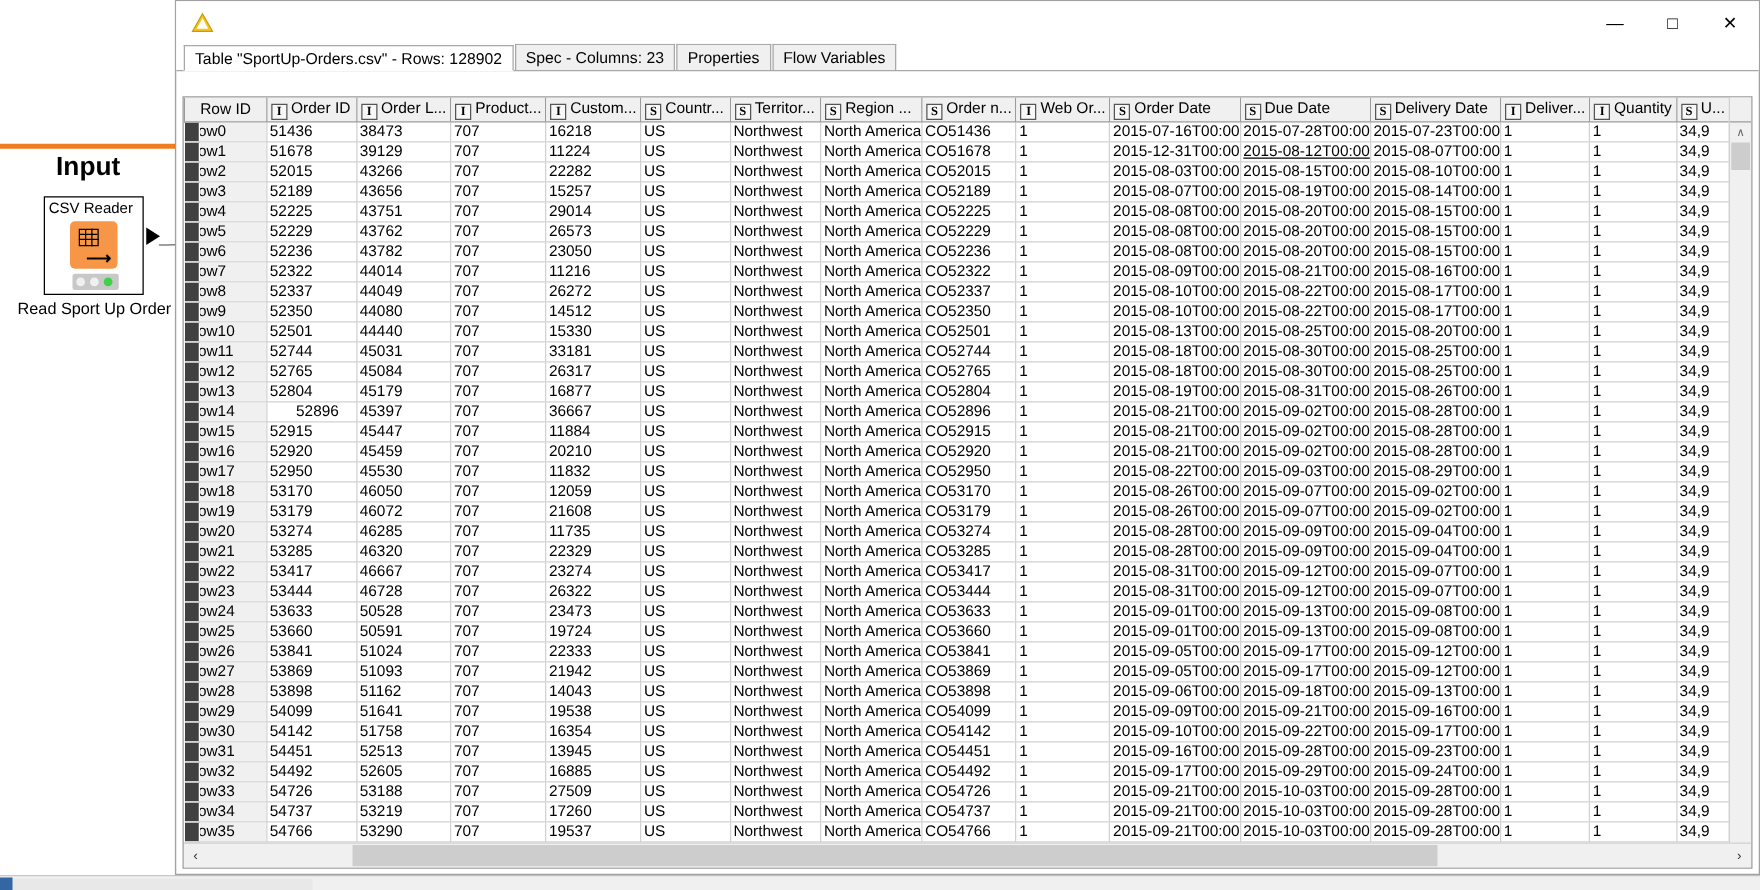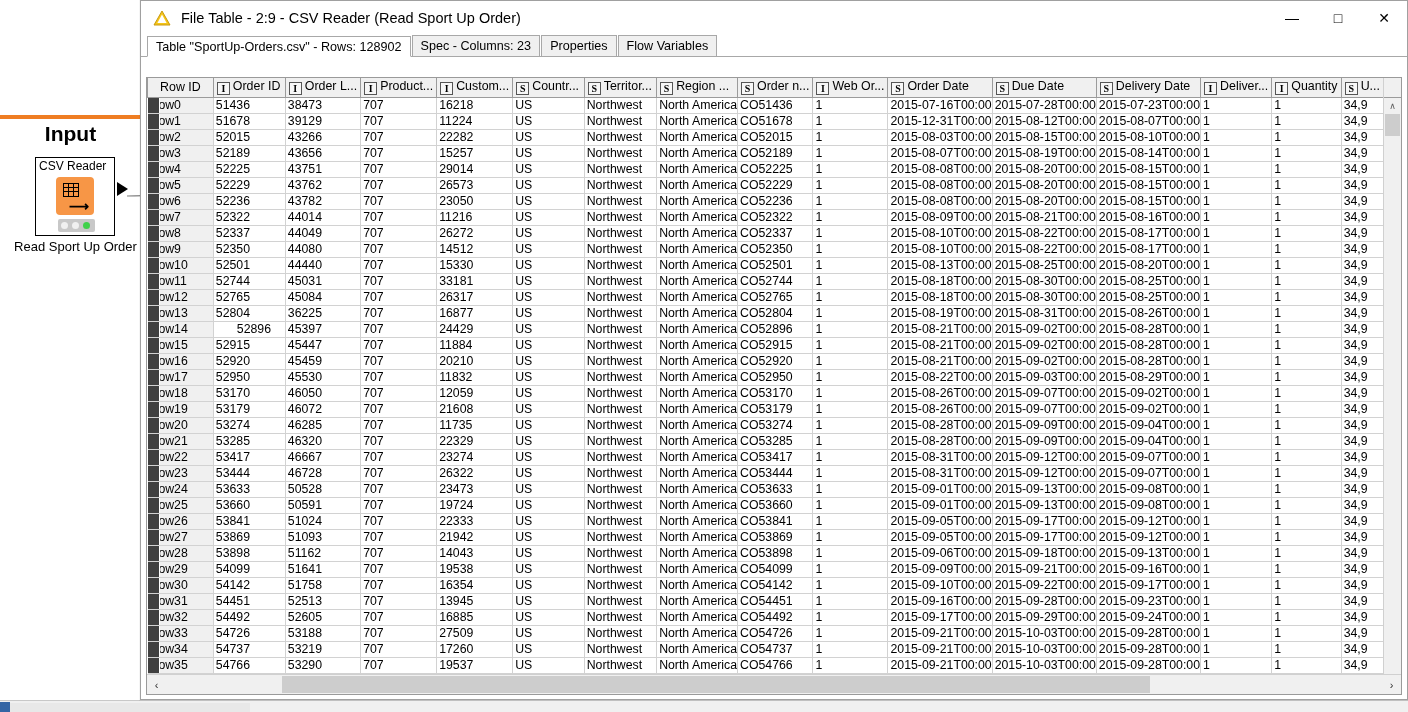--- a/index.html
+++ b/index.html
@@ -326,21 +326,20 @@
 
 <div id="dialog">
 
   <div id="titlebar">
     <div id="title-warn-icon">
       <svg width="18" height="18" viewBox="0 0 18 18">
         <polygon points="9,2 17,16 1,16" fill="#f5c518" stroke="#c99a10" stroke-width="1"></polygon>
         <polygon points="9,5.5 13.6,14 4.4,14" fill="#ffffff" stroke="none"></polygon>
       </svg>
     </div>
-    <div id="title-text">File Table - 2:9 - CSV Reader (Read Sport Up Order)</div>
     <div id="win-buttons">
       <div class="win-btn" id="btn-min">—</div>
       <div class="win-btn" id="btn-max">□</div>
       <div class="win-btn" id="btn-close">✕</div>
     </div>
   </div>
 
 
   <div id="tabstrip">
       <div class="tab active">Table "SportUp-Orders.csv" - Rows: 128902</div>
@@ -396,21 +395,21 @@
               <td style="width: 75px;">51678</td>
               <td style="width: 75px;">39129</td>
               <td style="width: 75px;">707</td>
               <td style="width: 75px;">11224</td>
               <td style="width: 75px;">US</td>
               <td style="width: 75px;">Northwest</td>
               <td style="width: 75px;">North America</td>
               <td style="width: 75px;">CO51678</td>
               <td style="width: 75px;">1</td>
               <td style="width: 97px;">2015-12-31T00:00</td>
-              <td style="width: 97px;">2015-08-12T00:00</td>
+              <td style="width: 97px; text-decoration: underline;">2015-08-12T00:00</td>
               <td style="width: 97px;">2015-08-07T00:00</td>
               <td style="width: 70px;">1</td>
               <td style="width: 70px;">1</td>
               <td style="width: 36px;">34,9</td>
             </tr>
             <tr>
               <td class="rowid" style="width: 104px;">Row2</td>
               <td style="width: 75px;">52015</td>
               <td style="width: 75px;">43266</td>
               <td style="width: 75px;">707</td>
@@ -603,41 +602,41 @@
               <td style="width: 97px;">2015-08-18T00:00</td>
               <td style="width: 97px;">2015-08-30T00:00</td>
               <td style="width: 97px;">2015-08-25T00:00</td>
               <td style="width: 70px;">1</td>
               <td style="width: 70px;">1</td>
               <td style="width: 36px;">34,9</td>
             </tr>
             <tr class="alt">
               <td class="rowid" style="width: 104px;">Row13</td>
               <td style="width: 75px;">52804</td>
-              <td style="width: 75px;">36225</td>
+              <td style="width: 75px;">45179</td>
               <td style="width: 75px;">707</td>
               <td style="width: 75px;">16877</td>
               <td style="width: 75px;">US</td>
               <td style="width: 75px;">Northwest</td>
               <td style="width: 75px;">North America</td>
               <td style="width: 75px;">CO52804</td>
               <td style="width: 75px;">1</td>
               <td style="width: 97px;">2015-08-19T00:00</td>
               <td style="width: 97px;">2015-08-31T00:00</td>
               <td style="width: 97px;">2015-08-26T00:00</td>
               <td style="width: 70px;">1</td>
               <td style="width: 70px;">1</td>
               <td style="width: 36px;">34,9</td>
             </tr>
             <tr>
               <td class="rowid" style="width: 104px;">Row14</td>
               <td style="width: 75px; padding-left: 23px;">52896</td>
               <td style="width: 75px;">45397</td>
               <td style="width: 75px;">707</td>
-              <td style="width: 75px;">24429</td>
+              <td style="width: 75px;">36667</td>
               <td style="width: 75px;">US</td>
               <td style="width: 75px;">Northwest</td>
               <td style="width: 75px;">North America</td>
               <td style="width: 75px;">CO52896</td>
               <td style="width: 75px;">1</td>
               <td style="width: 97px;">2015-08-21T00:00</td>
               <td style="width: 97px;">2015-09-02T00:00</td>
               <td style="width: 97px;">2015-08-28T00:00</td>
               <td style="width: 70px;">1</td>
               <td style="width: 70px;">1</td>

